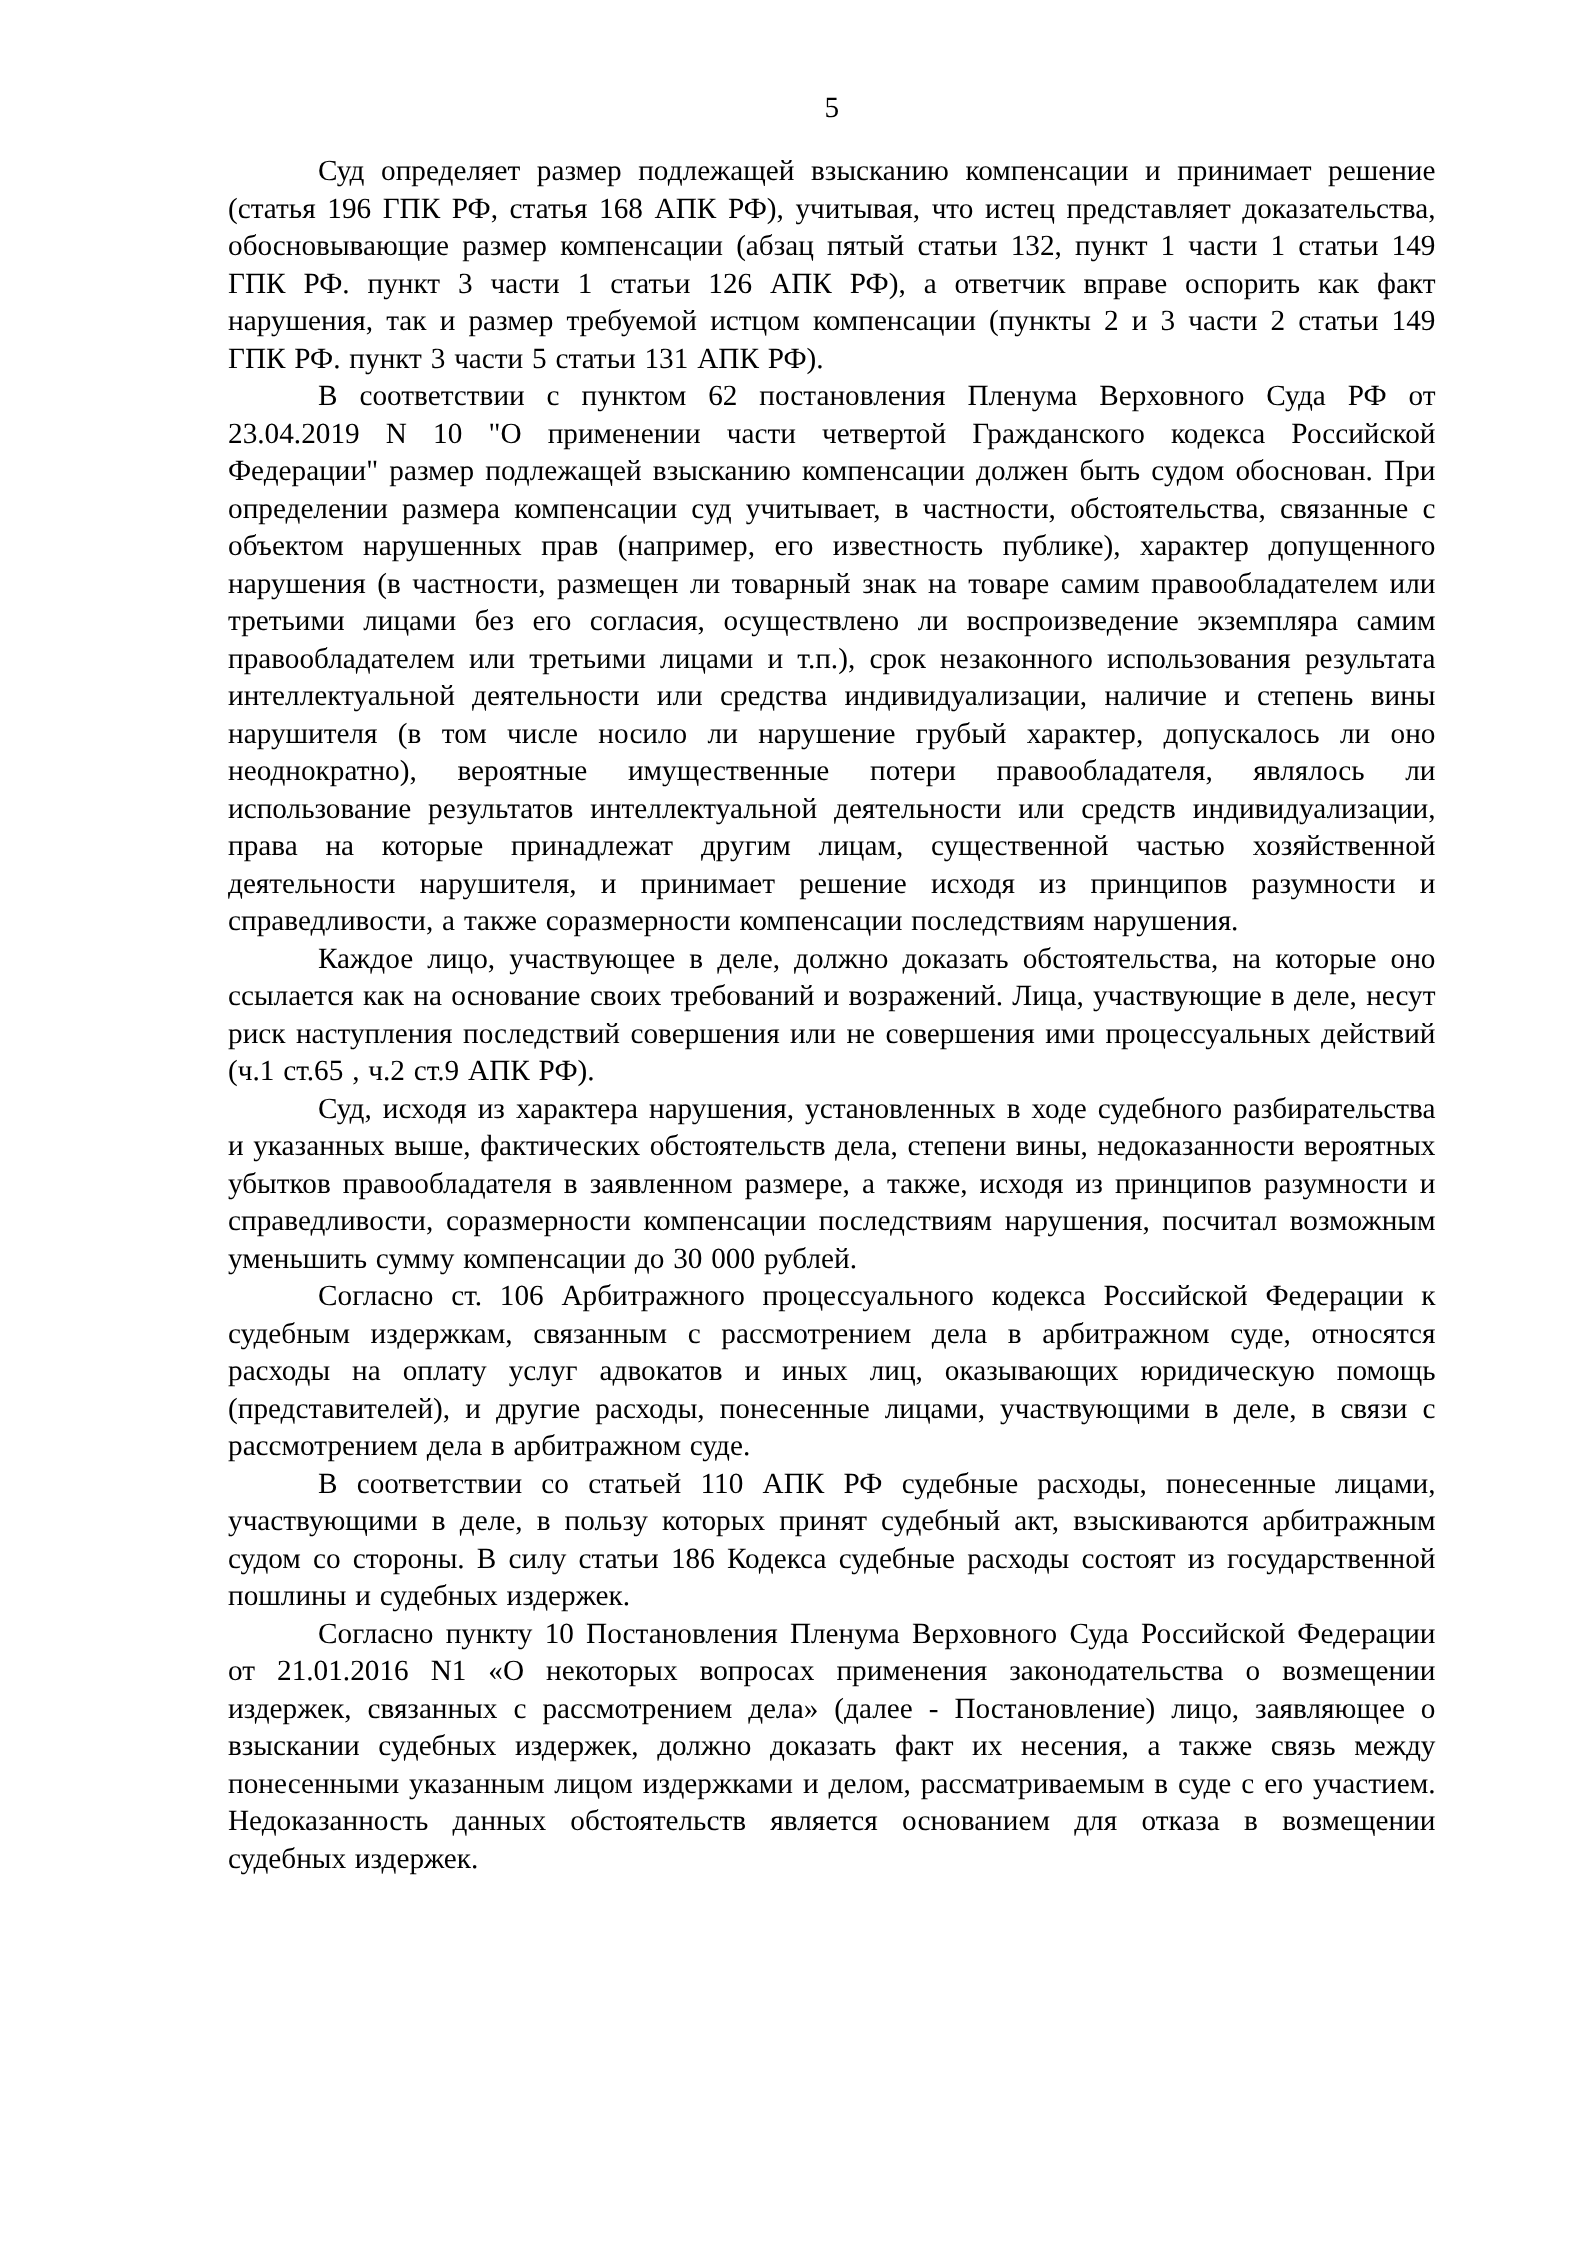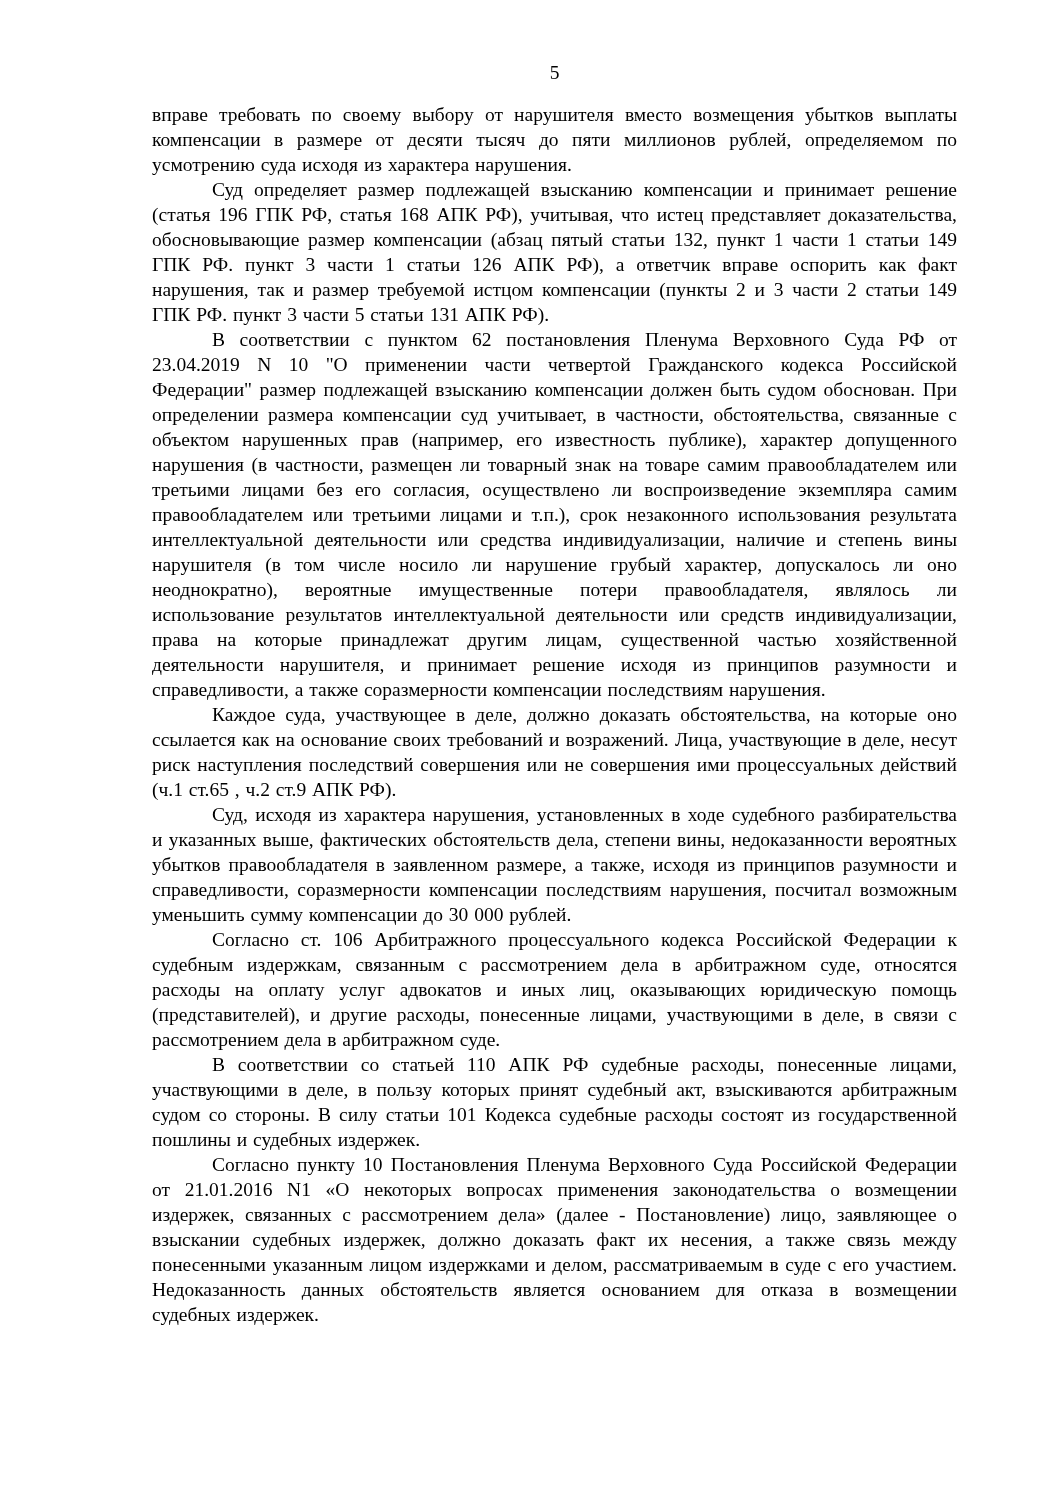--- a/index.html
+++ b/index.html
@@ -40,22 +40,21 @@
     text-indent: 0;
   }
 </style>
 </head>
 <body>
 
 <div class="page">
   <div class="content">
     <div class="page-number">5</div>
 
-    <p class="no-indent">вправе требовать по своему выбору от нарушителя вместо возмещения убытков выплаты компенсации в размере от десяти тысяч до пяти миллионов рублей, определяемом по усмотрению суда исходя из характера нарушения.</p>
     <p>Суд определяет размер подлежащей взысканию компенсации и принимает решение (статья 196 ГПК РФ, статья 168 АПК РФ), учитывая, что истец представляет доказательства, обосновывающие размер компенсации (абзац пятый статьи 132, пункт 1 части 1 статьи 149 ГПК РФ. пункт 3 части 1 статьи 126 АПК РФ), а ответчик вправе оспорить как факт нарушения, так и размер требуемой истцом компенсации (пункты 2 и 3 части 2 статьи 149 ГПК РФ. пункт 3 части 5 статьи 131 АПК РФ).</p>
     <p>В соответствии с пунктом 62 постановления Пленума Верховного Суда РФ от 23.04.2019 N 10 "О применении части четвертой Гражданского кодекса Российской Федерации" размер подлежащей взысканию компенсации должен быть судом обоснован. При определении размера компенсации суд учитывает, в частности, обстоятельства, связанные с объектом нарушенных прав (например, его известность публике), характер допущенного нарушения (в частности, размещен ли товарный знак на товаре самим правообладателем или третьими лицами без его согласия, осуществлено ли воспроизведение экземпляра самим правообладателем или третьими лицами и т.п.), срок незаконного использования результата интеллектуальной деятельности или средства индивидуализации, наличие и степень вины нарушителя (в том числе носило ли нарушение грубый характер, допускалось ли оно неоднократно), вероятные имущественные потери правообладателя, являлось ли использование результатов интеллектуальной деятельности или средств индивидуализации, права на которые принадлежат другим лицам, существенной частью хозяйственной деятельности нарушителя, и принимает решение исходя из принципов разумности и справедливости, а также соразмерности компенсации последствиям нарушения.</p>
-    <p>Каждое суда, участвующее в деле, должно доказать обстоятельства, на которые оно ссылается как на основание своих требований и возражений. Лица, участвующие в деле, несут риск наступления последствий совершения или не совершения ими процессуальных действий (ч.1 ст.65 , ч.2 ст.9 АПК РФ).</p>
+    <p>Каждое лицо, участвующее в деле, должно доказать обстоятельства, на которые оно ссылается как на основание своих требований и возражений. Лица, участвующие в деле, несут риск наступления последствий совершения или не совершения ими процессуальных действий (ч.1 ст.65 , ч.2 ст.9 АПК РФ).</p>
     <p>Суд, исходя из характера нарушения, установленных в ходе судебного разбирательства и указанных выше, фактических обстоятельств дела, степени вины, недоказанности вероятных убытков правообладателя в заявленном размере, а также, исходя из принципов разумности и справедливости, соразмерности компенсации последствиям нарушения, посчитал возможным уменьшить сумму компенсации до 30 000 рублей.</p>
     <p>Согласно ст. 106 Арбитражного процессуального кодекса Российской Федерации к судебным издержкам, связанным с рассмотрением дела в арбитражном суде, относятся расходы на оплату услуг адвокатов и иных лиц, оказывающих юридическую помощь (представителей), и другие расходы, понесенные лицами, участвующими в деле, в связи с рассмотрением дела в арбитражном суде.</p>
-    <p>В соответствии со статьей 110 АПК РФ судебные расходы, понесенные лицами, участвующими в деле, в пользу которых принят судебный акт, взыскиваются арбитражным судом со стороны. В силу статьи 101 Кодекса судебные расходы состоят из государственной пошлины и судебных издержек.</p>
+    <p>В соответствии со статьей 110 АПК РФ судебные расходы, понесенные лицами, участвующими в деле, в пользу которых принят судебный акт, взыскиваются арбитражным судом со стороны. В силу статьи 186 Кодекса судебные расходы состоят из государственной пошлины и судебных издержек.</p>
     <p>Согласно пункту 10 Постановления Пленума Верховного Суда Российской Федерации от 21.01.2016 N1 «О некоторых вопросах применения законодательства о возмещении издержек, связанных с рассмотрением дела» (далее - Постановление) лицо, заявляющее о взыскании судебных издержек, должно доказать факт их несения, а также связь между понесенными указанным лицом издержками и делом, рассматриваемым в суде с его участием. Недоказанность данных обстоятельств является основанием для отказа в возмещении судебных издержек.</p>
   </div>
 </div>
 
 </body></html>

